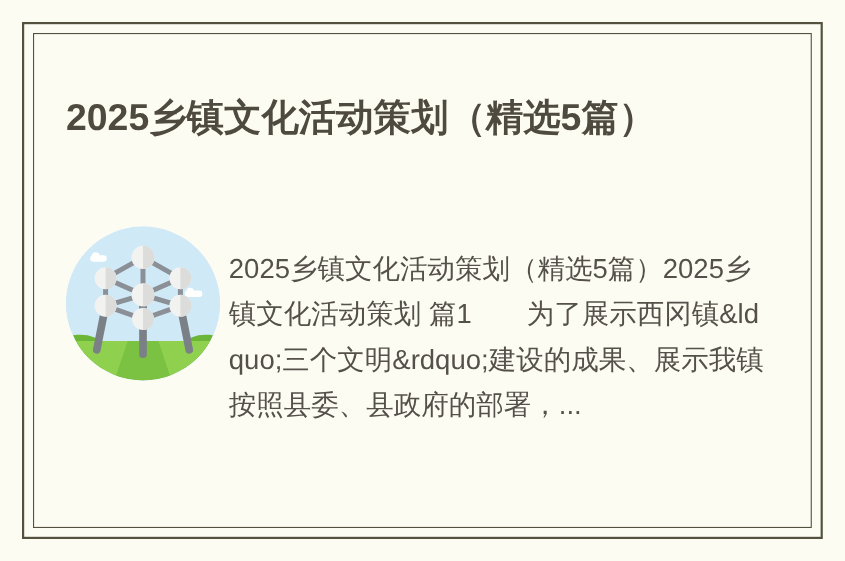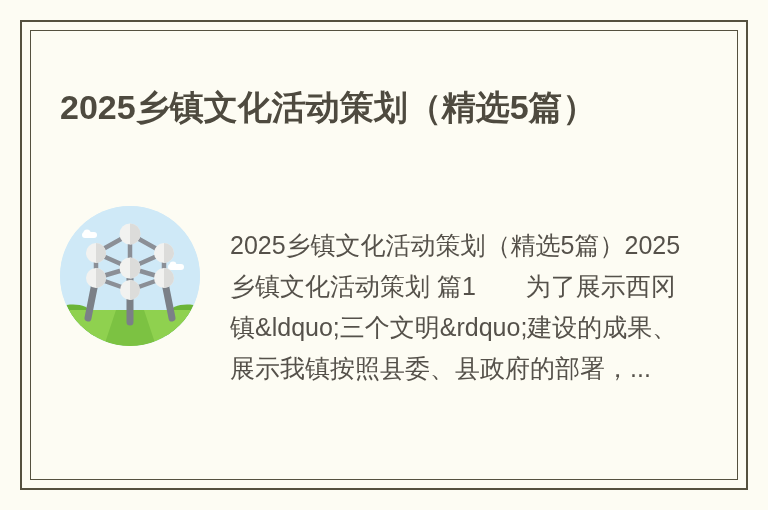--- a/index.html
+++ b/index.html
@@ -79,21 +79,20 @@
     width: 140px;
     height: 140px;
     border-radius: 50%;
     overflow: hidden;
     display: block;
     background: #cfe9f7;
   }
 
   .summary {
     flex: 1 1 auto;
-    margin-left: 22px;
     font-size: 25px;
     line-height: 41px;
     color: #55514a;
     font-weight: 400;
     word-break: break-all;
   }
 </style>
 </head>
 <body>
 

